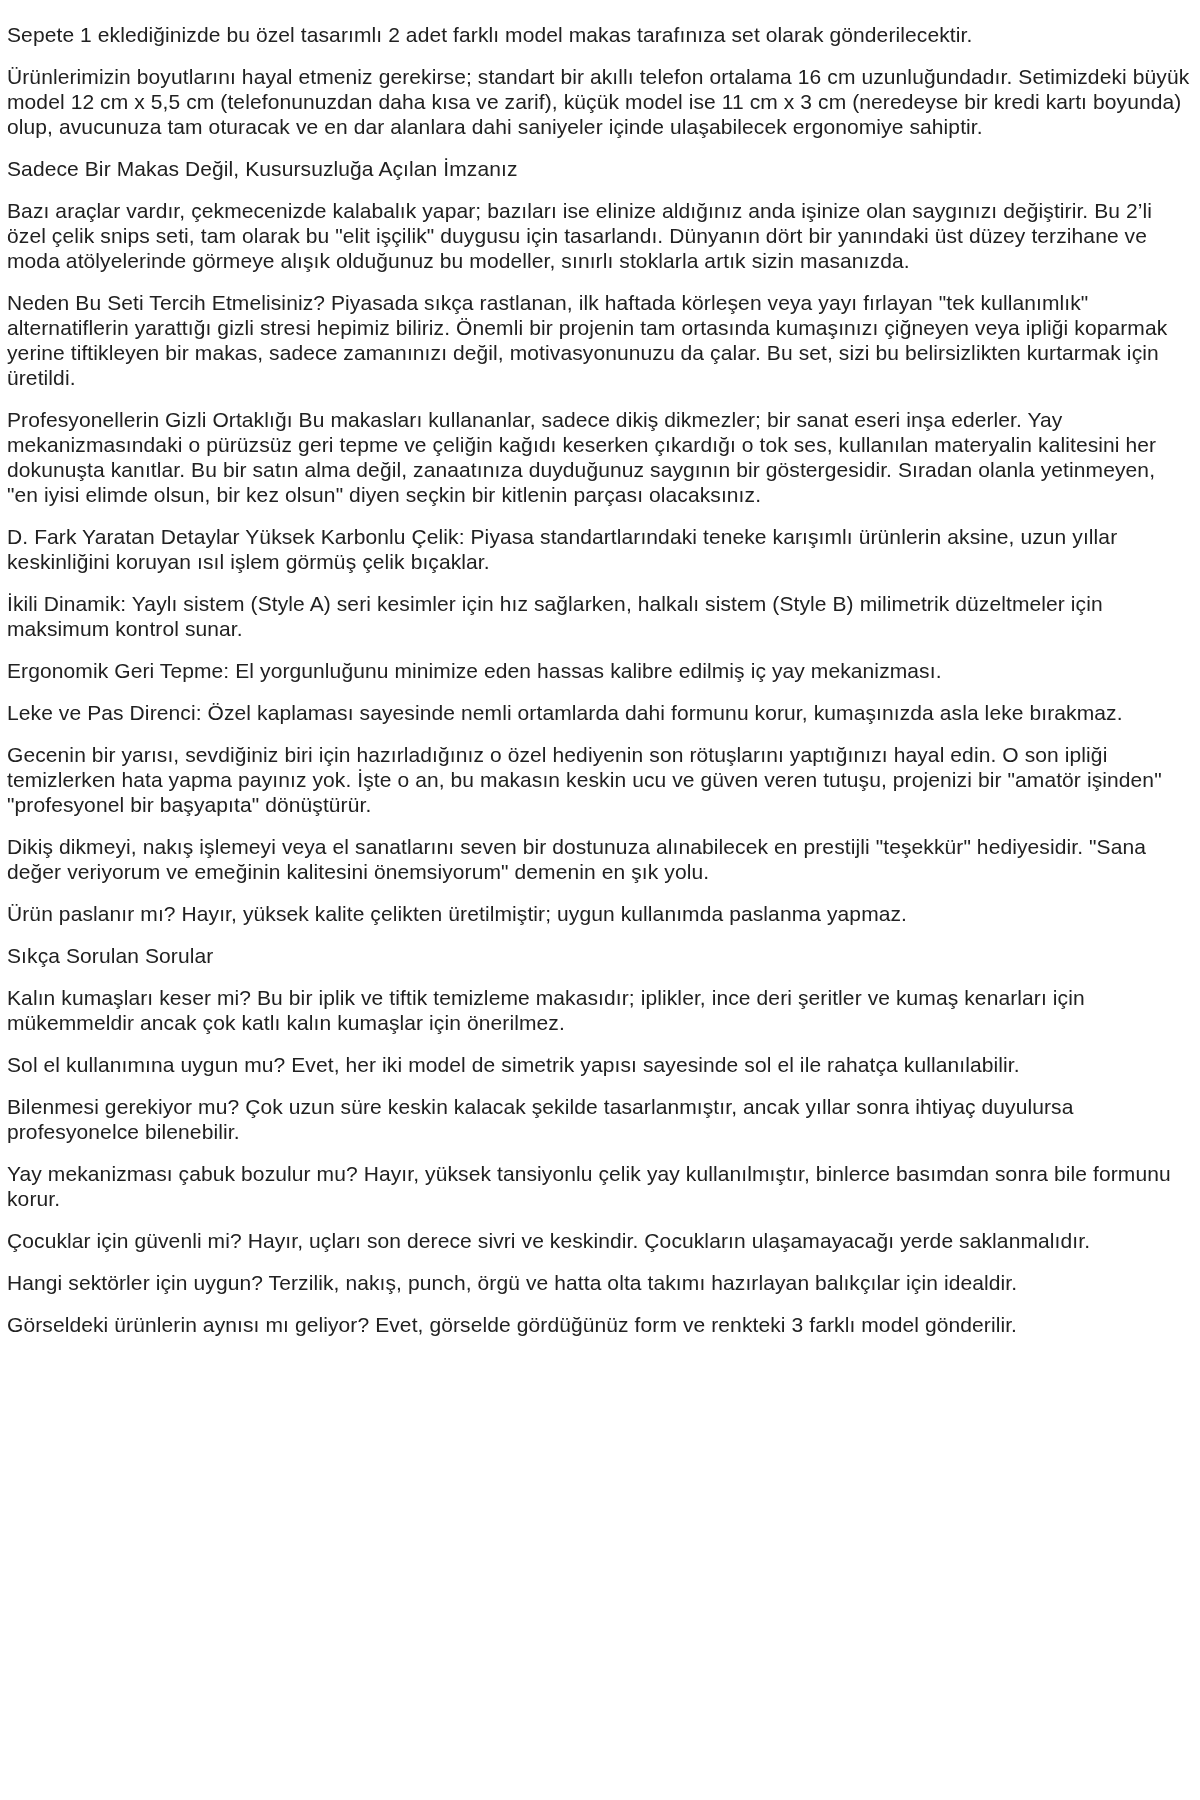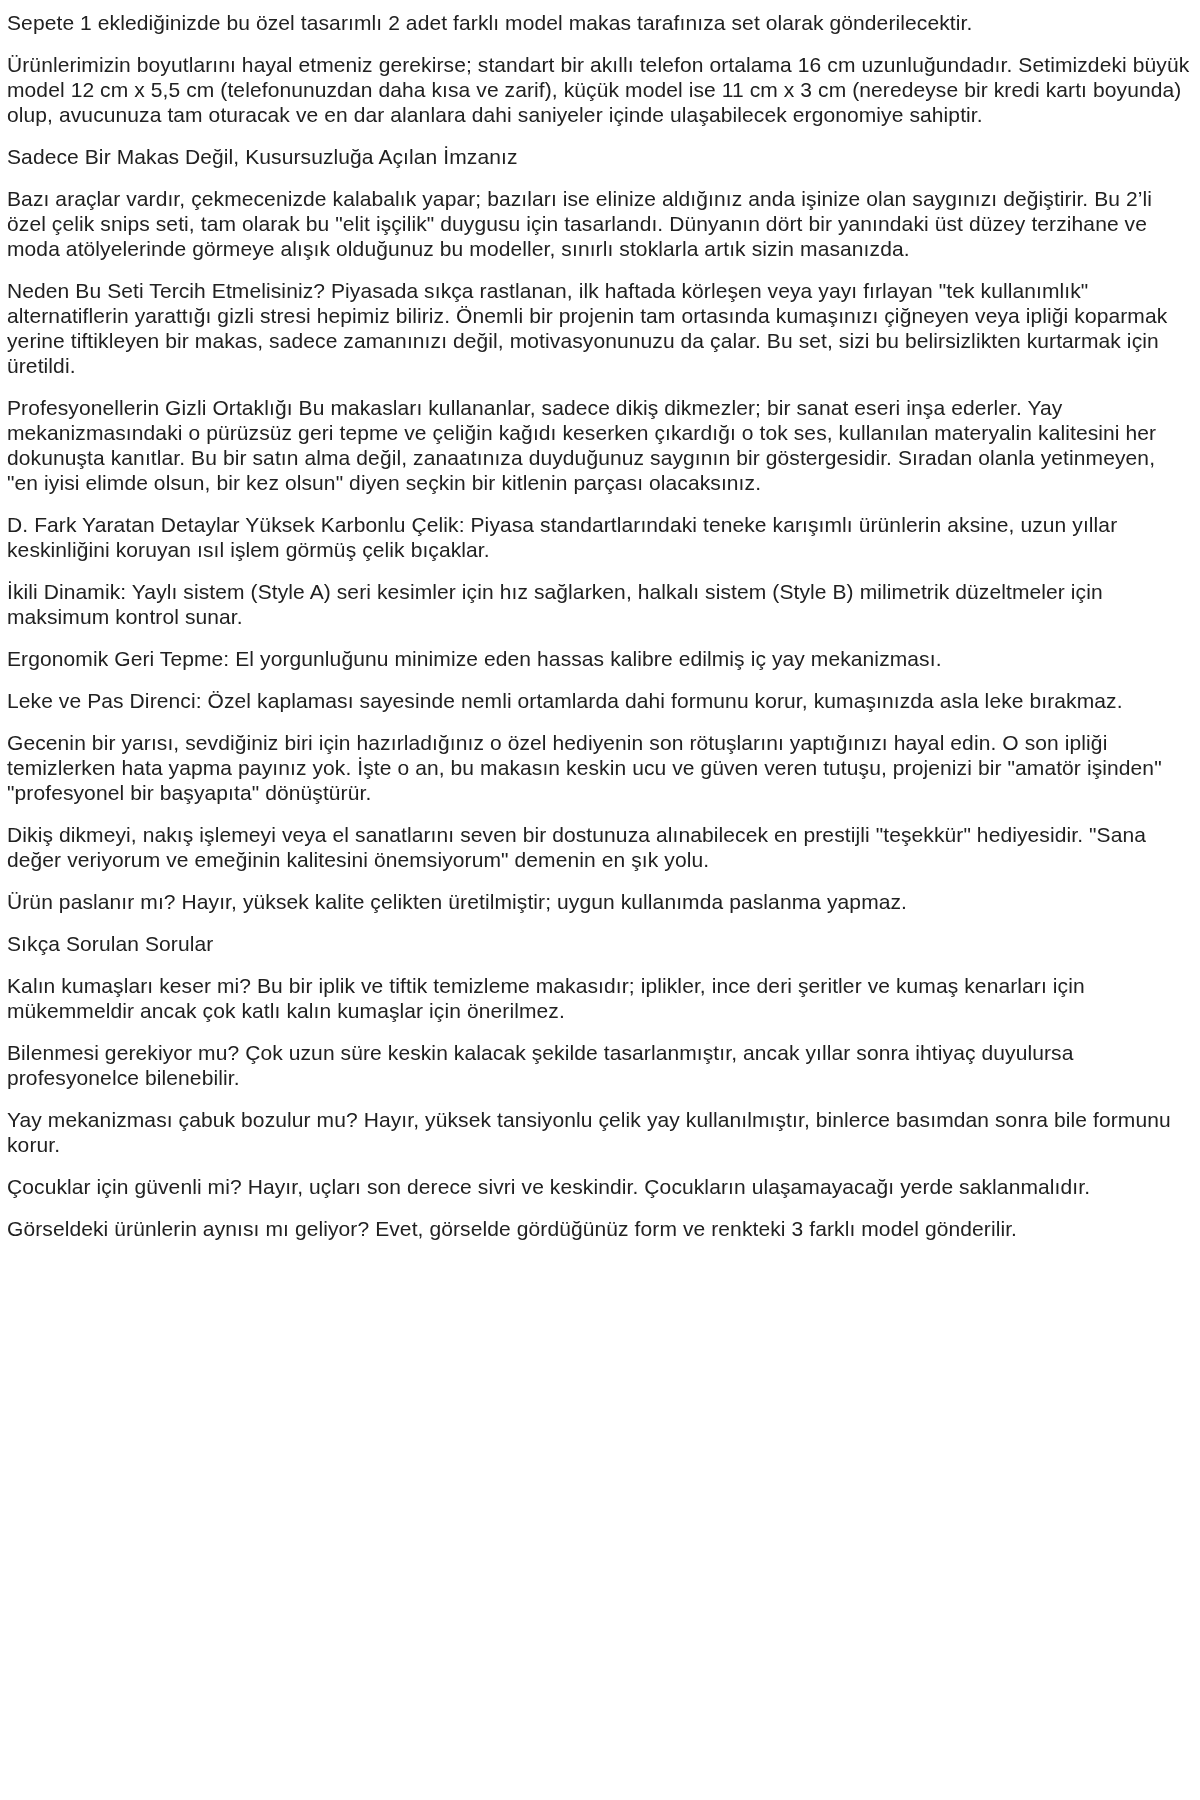--- a/index.html
+++ b/index.html
@@ -14,21 +14,21 @@
     overflow: hidden;
     font-family: "Liberation Sans", sans-serif;
   }
   .doc {
     box-sizing: border-box;
     width: 100%;
     padding: 6px 8px 0 7px;
     color: #212121;
   }
   .doc p {
-    margin: 4px 0 17px 0;
+    margin: 16px 0 17px 0;
     font-size: 21px;
     line-height: 25px;
     font-weight: 400;
     letter-spacing: 0.1px;
     white-space: pre-wrap;
   }
 </style>
 </head>
 <body>
 
@@ -41,17 +41,19 @@
     <p>Profesyonellerin Gizli Ortaklığı Bu makasları kullananlar, sadece dikiş dikmezler; bir sanat eseri inşa ederler. Yay mekanizmasındaki o pürüzsüz geri tepme ve çeliğin kağıdı keserken çıkardığı o tok ses, kullanılan materyalin kalitesini her dokunuşta kanıtlar. Bu bir satın alma değil, zanaatınıza duyduğunuz saygının bir göstergesidir. Sıradan olanla yetinmeyen, "en iyisi elimde olsun, bir kez olsun" diyen seçkin bir kitlenin parçası olacaksınız.</p>
     <p>D. Fark Yaratan Detaylar Yüksek Karbonlu Çelik: Piyasa standartlarındaki teneke karışımlı ürünlerin aksine, uzun yıllar keskinliğini koruyan ısıl işlem görmüş çelik bıçaklar.</p>
     <p>İkili Dinamik: Yaylı sistem (Style A) seri kesimler için hız sağlarken, halkalı sistem (Style B) milimetrik düzeltmeler için maksimum kontrol sunar.</p>
     <p>Ergonomik Geri Tepme: El yorgunluğunu minimize eden hassas kalibre edilmiş iç yay mekanizması.</p>
     <p>Leke ve Pas Direnci: Özel kaplaması sayesinde nemli ortamlarda dahi formunu korur, kumaşınızda asla leke bırakmaz.</p>
     <p>Gecenin bir yarısı, sevdiğiniz biri için hazırladığınız o özel hediyenin son rötuşlarını yaptığınızı hayal edin. O son ipliği temizlerken hata yapma payınız yok. İşte o an, bu makasın keskin ucu ve güven veren tutuşu, projenizi bir "amatör işinden" "profesyonel bir başyapıta" dönüştürür.</p>
     <p>Dikiş dikmeyi, nakış işlemeyi veya el sanatlarını seven bir dostunuza alınabilecek en prestijli "teşekkür" hediyesidir. "Sana değer veriyorum ve emeğinin kalitesini önemsiyorum" demenin en şık yolu.</p>
     <p>Ürün paslanır mı? Hayır, yüksek kalite çelikten üretilmiştir; uygun kullanımda paslanma yapmaz.</p>
     <p>Sıkça Sorulan Sorular</p>
     <p>Kalın kumaşları keser mi? Bu bir iplik ve tiftik temizleme makasıdır; iplikler, ince deri şeritler ve kumaş kenarları için mükemmeldir ancak çok katlı kalın kumaşlar için önerilmez.</p>
+    <p>Sol el kullanımına uygun mu? Evet, her iki model de simetrik yapısı sayesinde sol el ile rahatça kullanılabilir.</p>
     <p>Bilenmesi gerekiyor mu? Çok uzun süre keskin kalacak şekilde tasarlanmıştır, ancak yıllar sonra ihtiyaç duyulursa profesyonelce bilenebilir.</p>
     <p>Yay mekanizması çabuk bozulur mu? Hayır, yüksek tansiyonlu çelik yay kullanılmıştır, binlerce basımdan sonra bile formunu korur.</p>
     <p>Çocuklar için güvenli mi? Hayır, uçları son derece sivri ve keskindir. Çocukların ulaşamayacağı yerde saklanmalıdır.</p>
+    <p>Hangi sektörler için uygun? Terzilik, nakış, punch, örgü ve hatta olta takımı hazırlayan balıkçılar için idealdir.</p>
     <p>Görseldeki ürünlerin aynısı mı geliyor? Evet, görselde gördüğünüz form ve renkteki 3 farklı model gönderilir.</p>
   </main>
 
 </body></html>

